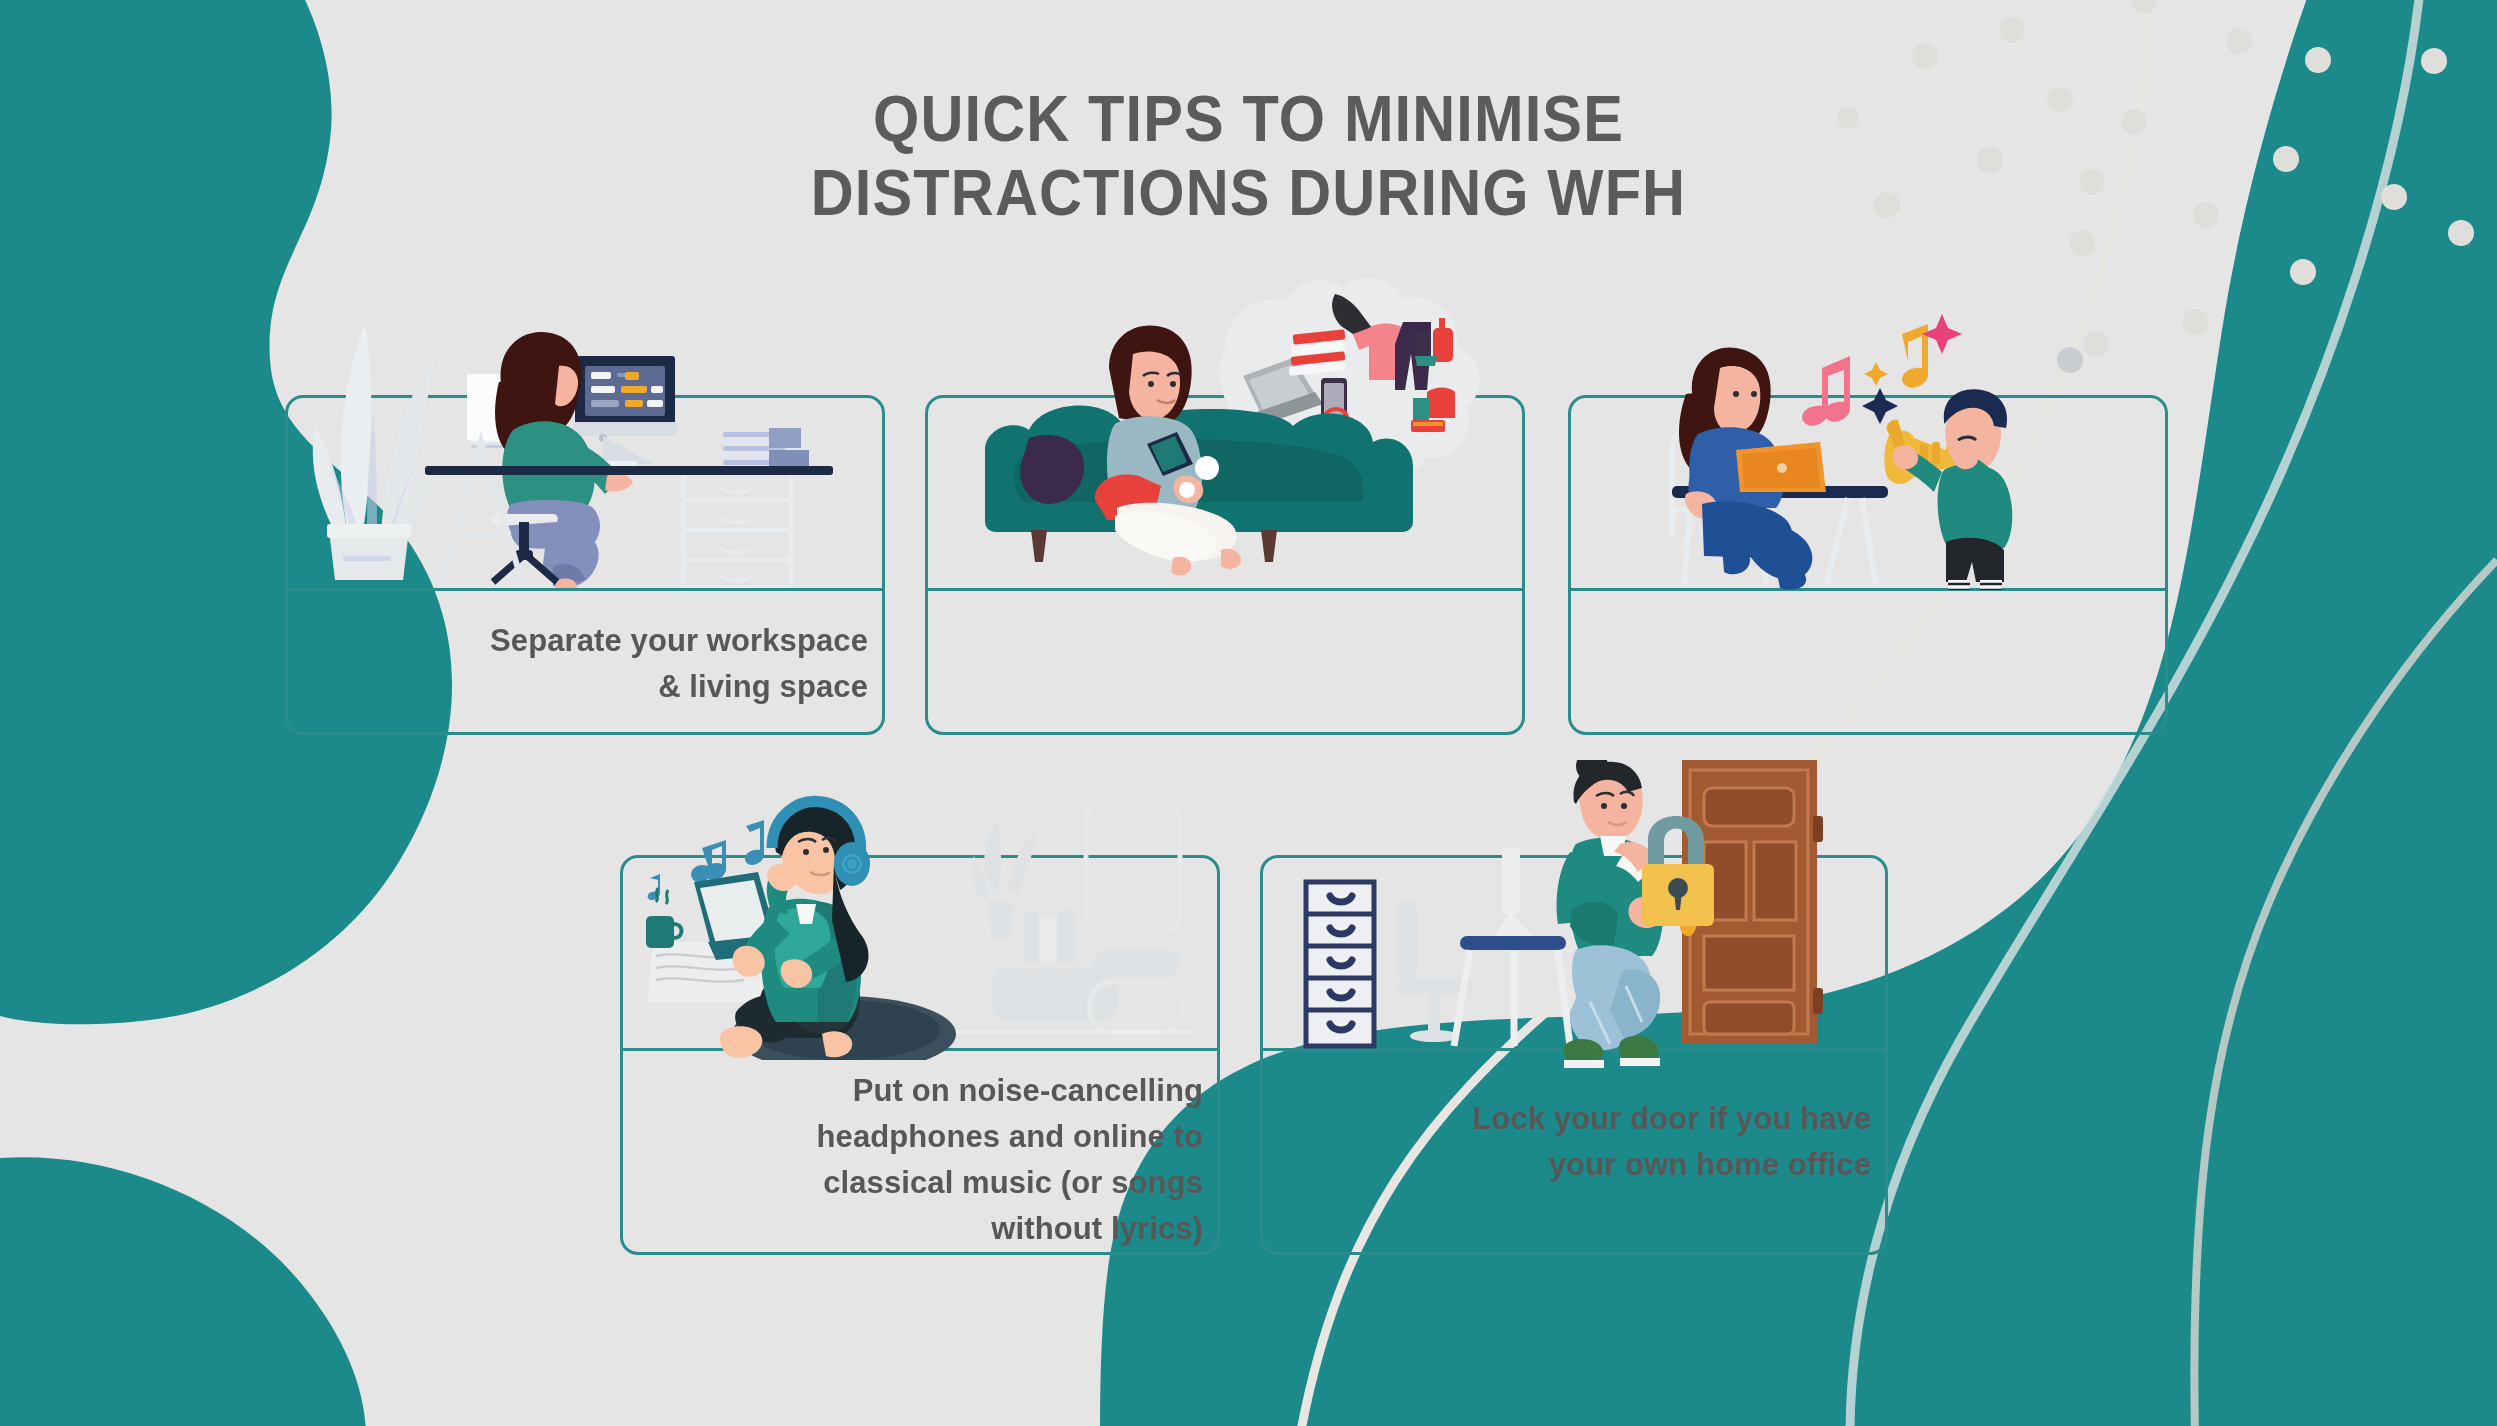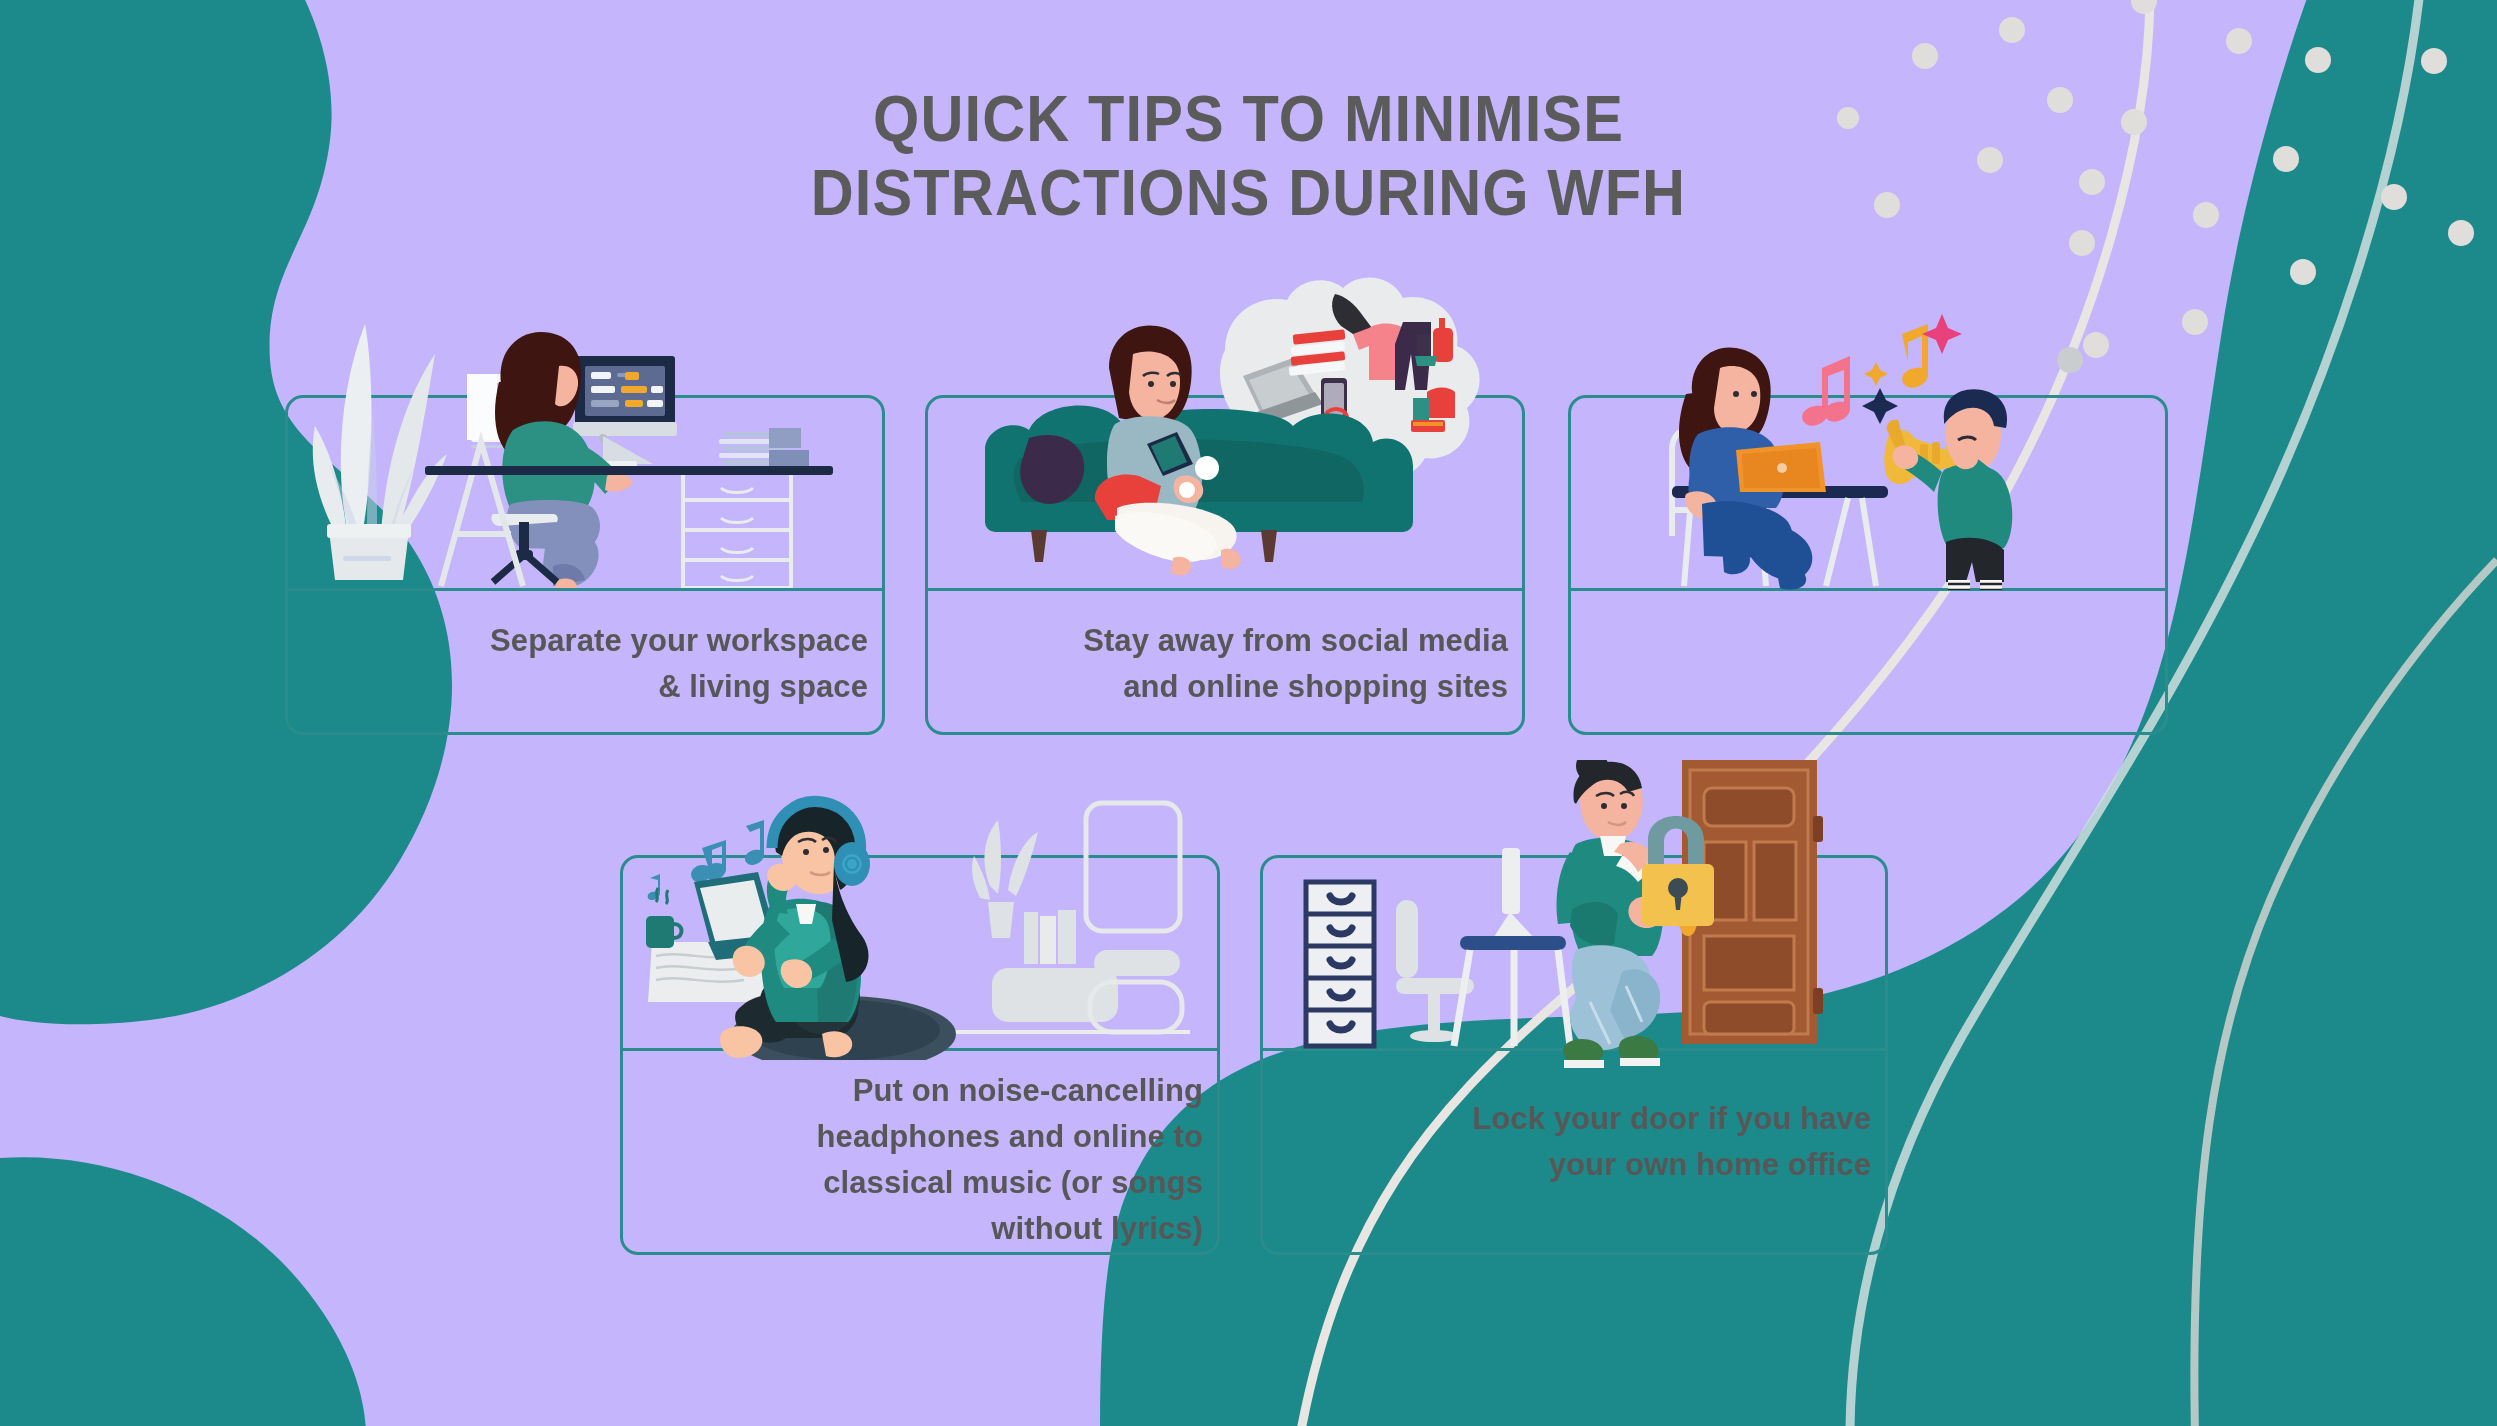--- a/index.html
+++ b/index.html
@@ -12,21 +12,21 @@
     height: 1426px;
     position: relative;
     overflow: hidden;
     font-family: "Liberation Sans", sans-serif;
   }
   #stage {
     position: absolute;
     inset: 0;
     width: 2497px;
     height: 1426px;
-    background: #c4b5fd;
+    background: #e5e5e5;
   }
   .bg-layer {
     position: absolute;
     inset: 0;
     width: 2497px;
     height: 1426px;
     pointer-events: none;
   }
   
   #title-block {
@@ -229,22 +229,20 @@
       <path d="M436,200 C442,206 462,206 468,200" stroke-width="3"></path>
       <path d="M436,230 C442,236 462,236 468,230" stroke-width="3"></path>
       <path d="M436,258 C442,264 462,264 468,258" stroke-width="3"></path>
     </g>
 
     <rect x="140" y="148" width="408" height="9" rx="3" fill="#1c2a45"></rect>
   </svg>
 
   <div class="card" style="left:925px; top:395px; width:600px; height:340px;">
     <div class="card-divider" style="top:190px;"></div>
-    <div class="card-caption" style="top:220px;">Stay away from social media
-and online shopping sites</div>
   </div>
 
   <svg class="illus" style="left:925px; top:272px; width:600px; height:316px;" viewBox="0 0 600 316">
 
     <g>
       <path d="M300,78 C300,44 330,22 362,28 C372,8 400,2 418,16 C436,-2 468,4 478,26
                C510,20 536,44 532,74 C558,84 562,118 542,136 C552,162 530,190 500,186
                C488,208 456,214 438,198 C418,216 386,210 376,188
                C348,196 322,178 322,152 C298,142 288,100 300,78 Z" fill="#e9ebec"></path>
       <circle cx="282" cy="196" r="13" fill="#e9ebec"></circle>

